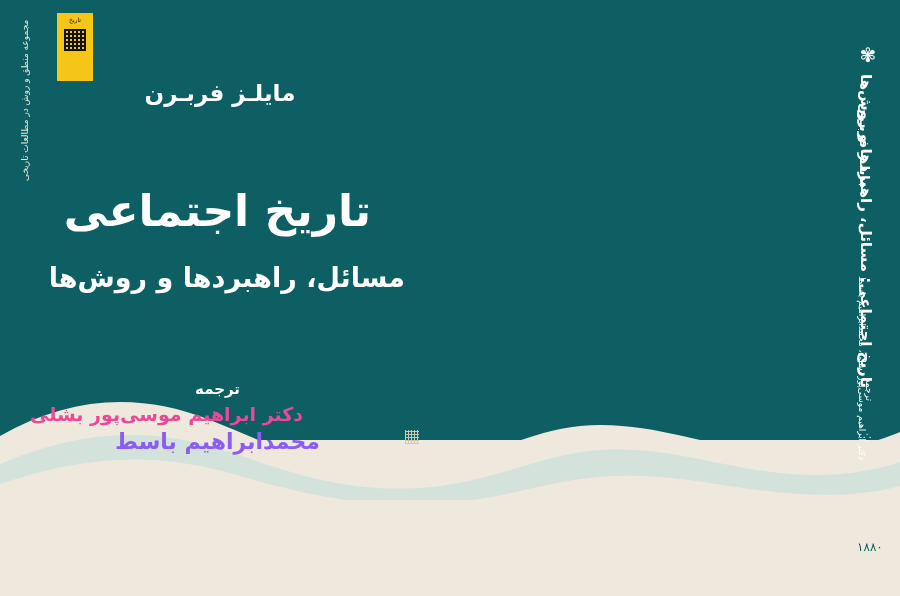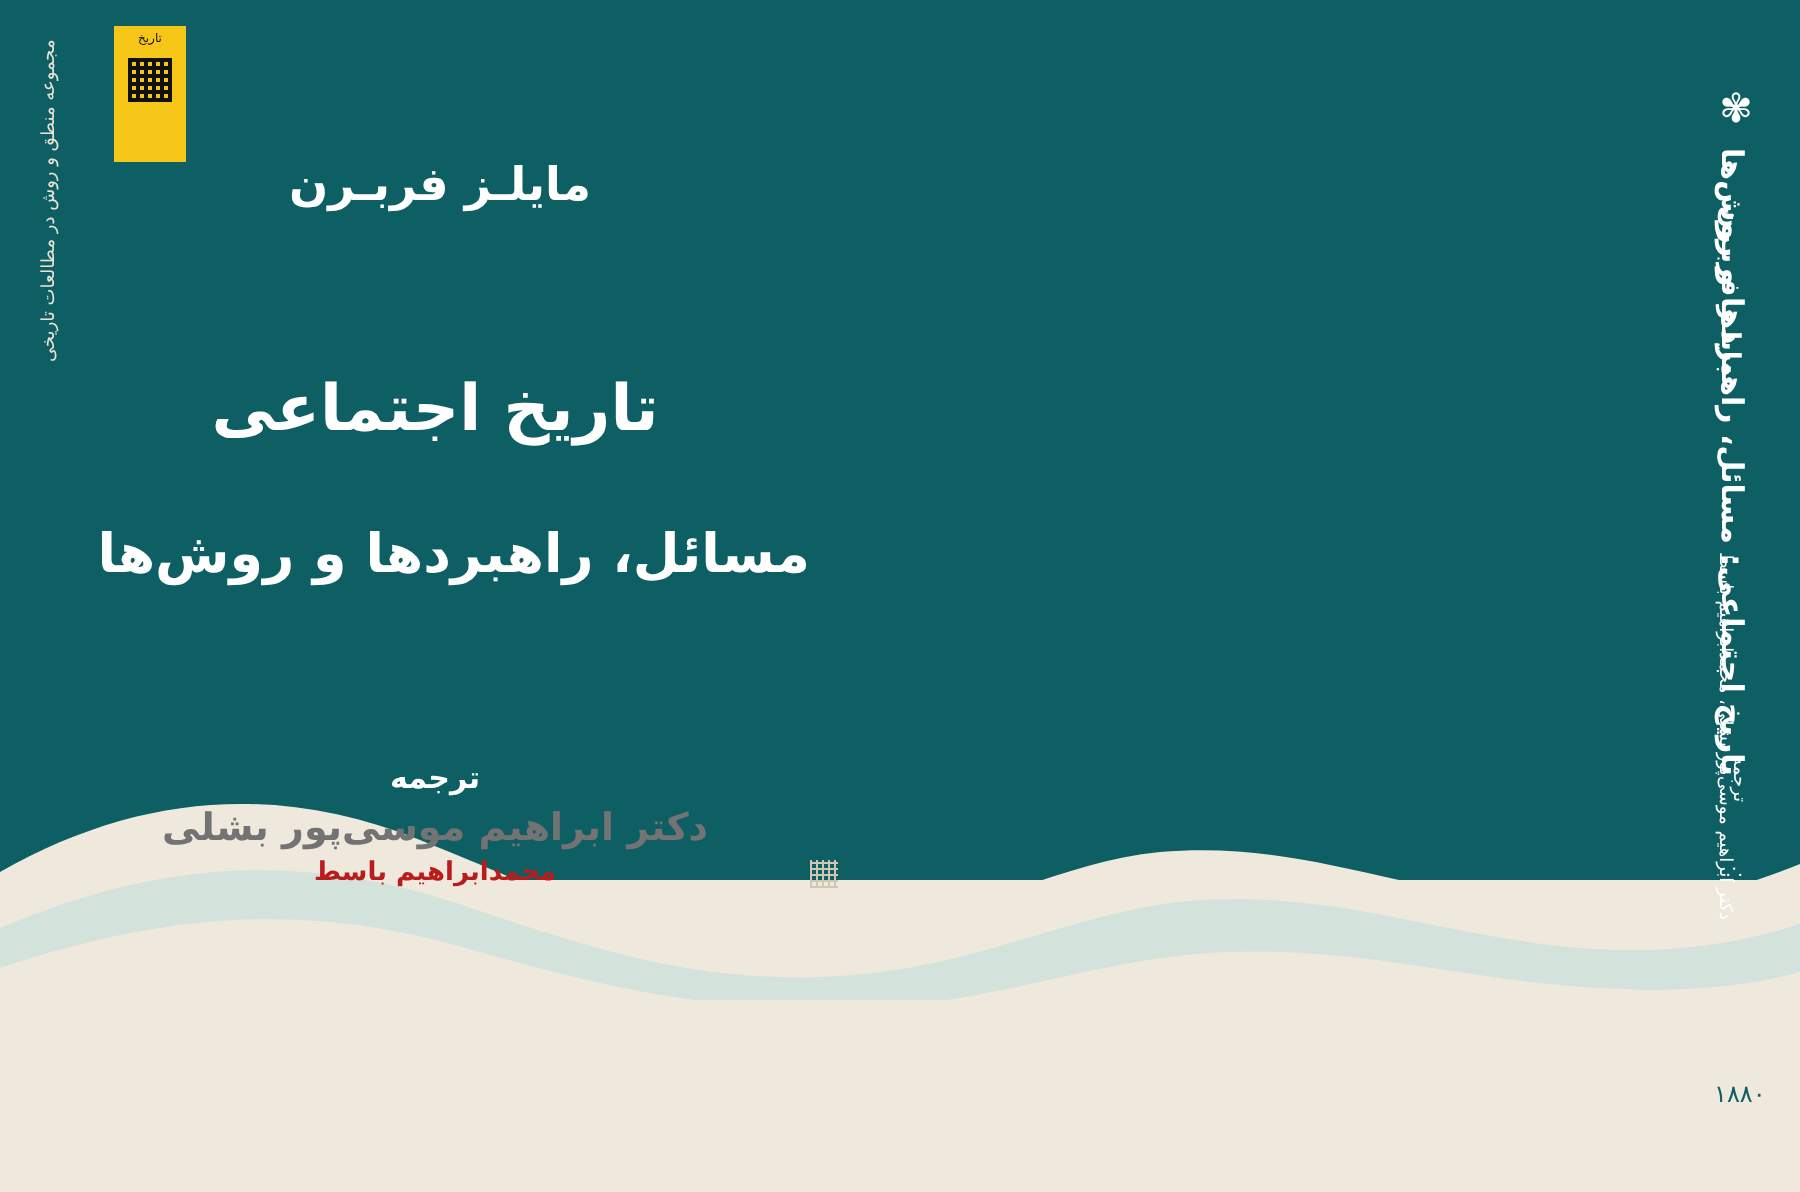--- a/index.html
+++ b/index.html
@@ -118,21 +118,21 @@
     letter-spacing: 2px;
     font-family: "DejaVu Sans", sans-serif;
   }
   .back-title {
     position: absolute;
     left: 30px; top: 185px;
     width: 375px;
     text-align: center;
     color: #ffffff;
     direction: rtl;
-    font-size: 32px;
+    font-size: 44px;
     font-weight: bold;
     font-family: "DejaVu Sans", sans-serif;
   }
   .back-subtitle {
     position: absolute;
     left: 30px; top: 262px;
     width: 375px;
     text-align: right;
     color: #ffffff;
     direction: rtl;
@@ -148,35 +148,35 @@
     color: #ffffff;
     direction: rtl;
     font-size: 15px;
     font-weight: bold;
     font-family: "DejaVu Sans", sans-serif;
   }
   .back-trans-1 {
     position: absolute;
     left: 30px; top: 403px;
     width: 375px;
-    text-align: center;
-    color: #737373;
+    text-align: left;
+    color: #ec4899;
     direction: rtl;
     font-size: 19px;
     font-weight: bold;
     font-family: "DejaVu Sans", sans-serif;
   }
   .back-trans-2 {
     position: absolute;
     left: 30px; top: 429px;
     width: 375px;
     text-align: center;
-    color: #b91c1c;
-    direction: rtl;
-    font-size: 13px;
+    color: #8b5cf6;
+    direction: rtl;
+    font-size: 22px;
     font-weight: bold;
     font-family: "DejaVu Sans", sans-serif;
   }
 
   
   .spine-ornament {
     position: absolute;
     left: 437px; top: 44px;
     width: 22px; height: 22px;
     color: #ffffff;

